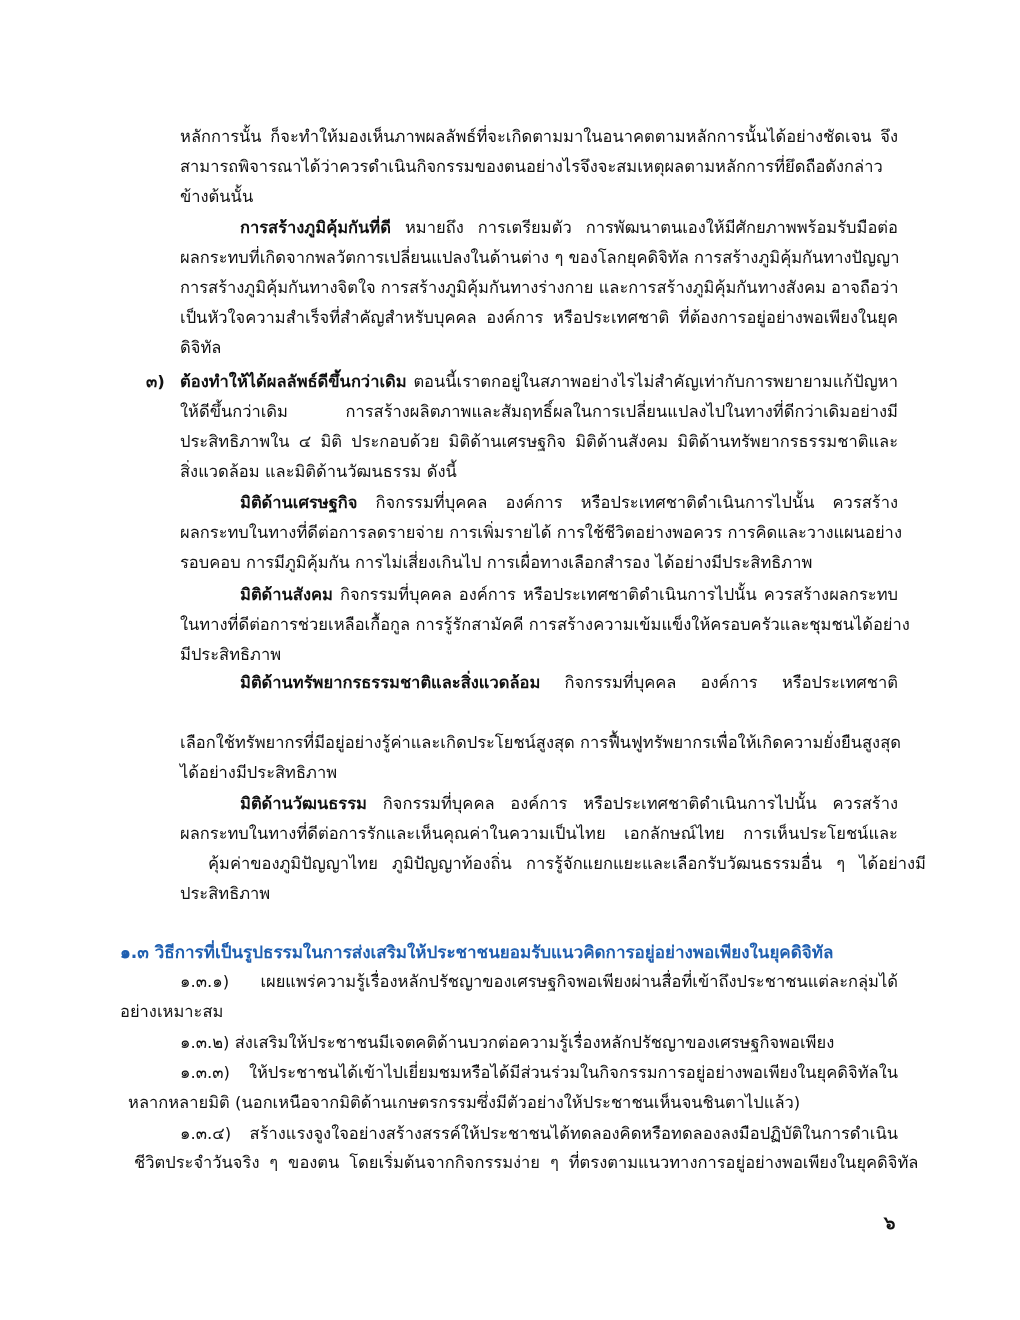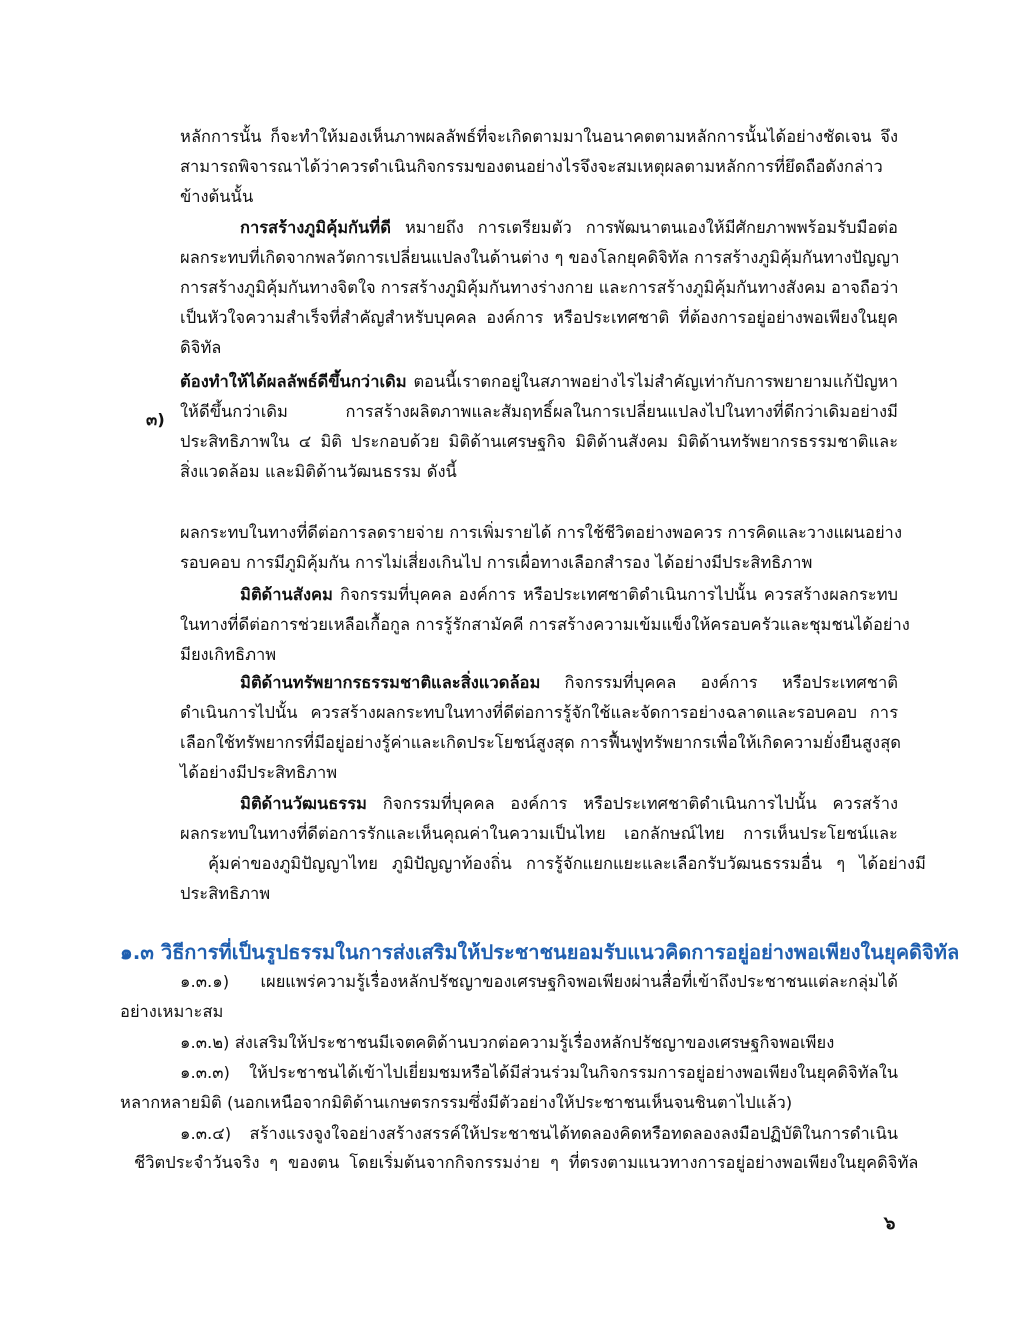--- a/index.html
+++ b/index.html
@@ -1,22 +1,22 @@
 <!DOCTYPE html>
 <html><head>
 <meta charset="utf-8">
 <style>
   html, body { margin: 0; padding: 0; background: #ffffff; }
   body { width: 1020px; height: 1320px; position: relative; overflow: hidden;
          font-family: "DejaVu Sans", "Liberation Sans", sans-serif; color: #111; }
   .page { position: absolute; left: 0; top: 0; width: 1020px; height: 1320px; }
   .line { position: absolute; font-size: 16.5px; line-height: 30px; white-space: nowrap; }
   .just { text-align: justify; text-align-last: justify; }
-  .b { font-weight: bold; margin-top: 38px; }
-  .heading { color: #1f5fb0; font-weight: bold; font-size: 20px; }
+  .b { font-weight: bold; }
+  .heading { color: #1f5fb0; font-weight: bold; font-size: 17px; }
   .pagenum { position: absolute; left: 884px; top: 1208px; font-size: 18px; font-weight: bold; }
 </style>
 </head>
 <body>
 
 <div class="page">
 
   <div class="line just" style="left:180px; top:122px; width:718px;">หลักการนั้น ก็จะทำให้มองเห็นภาพผลลัพธ์ที่จะเกิดตามมาในอนาคตตามหลักการนั้นได้อย่างชัดเจน จึง</div>
   <div class="line just" style="left:180px; top:152px; width:718px;">สามารถพิจารณาได้ว่าควรดำเนินกิจกรรมของตนอย่างไรจึงจะสมเหตุผลตามหลักการที่ยึดถือดังกล่าว</div>
   <div class="line" style="left:180px; top:182px;font-family:Liberation Serif, serif;">ข้างต้นนั้น</div>
@@ -26,44 +26,44 @@
   <div class="line just" style="left:180px; top:273px; width:718px;">การสร้างภูมิคุ้มกันทางจิตใจ การสร้างภูมิคุ้มกันทางร่างกาย และการสร้างภูมิคุ้มกันทางสังคม  อาจถือว่า</div>
   <div class="line just" style="left:180px; top:303px; width:718px;">เป็นหัวใจความสำเร็จที่สำคัญสำหรับบุคคล องค์การ หรือประเทศชาติ ที่ต้องการอยู่อย่างพอเพียงในยุค</div>
   <div class="line" style="left:180px; top:333px;">ดิจิทัล</div>
 
   <div class="line b" style="left:146px; top:367px;">๓)</div>
   <div class="line just" style="left:180px; top:367px; width:718px;"><span class="b">ต้องทำให้ได้ผลลัพธ์ดีขึ้นกว่าเดิม</span><span> ตอนนี้เราตกอยู่ในสภาพอย่างไรไม่สำคัญเท่ากับการพยายามแก้ปัญหา</span></div>
   <div class="line just" style="left:180px; top:397px; width:718px;">ให้ดีขึ้นกว่าเดิม การสร้างผลิตภาพและสัมฤทธิ์ผลในการเปลี่ยนแปลงไปในทางที่ดีกว่าเดิมอย่างมี</div>
   <div class="line just" style="left:180px; top:427px; width:718px;">ประสิทธิภาพใน ๔ มิติ ประกอบด้วย มิติด้านเศรษฐกิจ มิติด้านสังคม มิติด้านทรัพยากรธรรมชาติและ</div>
   <div class="line" style="left:180px; top:457px;">สิ่งแวดล้อม และมิติด้านวัฒนธรรม ดังนี้</div>
 
+  <div class="line just" style="left:240px; top:488px; width:658px;"><span class="b">มิติด้านเศรษฐกิจ</span><span> กิจกรรมที่บุคคล องค์การ หรือประเทศชาติดำเนินการไปนั้น ควรสร้าง</span></div>
   <div class="line" style="left:180px; top:548px;">รอบคอบ การมีภูมิคุ้มกัน การไม่เสี่ยงเกินไป การเผื่อทางเลือกสำรอง ได้อย่างมีประสิทธิภาพ</div>
   <div class="line just" style="left:180px; top:518px; width:718px;">ผลกระทบในทางที่ดีต่อการลดรายจ่าย การเพิ่มรายได้ การใช้ชีวิตอย่างพอควร การคิดและวางแผนอย่าง</div>
 
   <div class="line just" style="left:240px; top:580px; width:658px;"><span class="b">มิติด้านสังคม</span><span> กิจกรรมที่บุคคล องค์การ หรือประเทศชาติดำเนินการไปนั้น ควรสร้างผลกระทบ</span></div>
   <div class="line just" style="left:180px; top:610px; width:718px;">ในทางที่ดีต่อการช่วยเหลือเกื้อกูล การรู้รักสามัคคี การสร้างความเข้มแข็งให้ครอบครัวและชุมชนได้อย่าง</div>
-  <div class="line" style="left:180px; top:640px;">มียงเกิทธิภาพ</div>
+  <div class="line" style="left:180px; top:640px;">มีประสิทธิภาพ</div>
 
   <div class="line just" style="left:240px; top:668px; width:658px;"><span class="b">มิติด้านทรัพยากรธรรมชาติและสิ่งแวดล้อม</span><span> กิจกรรมที่บุคคล องค์การ หรือประเทศชาติ</span></div>
-  <div class="line just" style="left:180px; top:698px; width:718px;">ดำเนินการไปนั้น ควรสร้างผลกระทบในทางที่ดีต่อการรู้จักใช้และจัดการอย่างฉลาดและรอบคอบ การ</div>
   <div class="line just" style="left:180px; top:728px; width:718px;">เลือกใช้ทรัพยากรที่มีอยู่อย่างรู้ค่าและเกิดประโยชน์สูงสุด การฟื้นฟูทรัพยากรเพื่อให้เกิดความยั่งยืนสูงสุด</div>
   <div class="line" style="left:180px; top:758px;">ได้อย่างมีประสิทธิภาพ</div>
 
   <div class="line just" style="left:240px; top:789px; width:658px;"><span class="b">มิติด้านวัฒนธรรม</span><span> กิจกรรมที่บุคคล องค์การ หรือประเทศชาติดำเนินการไปนั้น ควรสร้าง</span></div>
   <div class="line just" style="left:180px; top:819px; width:718px;">ผลกระทบในทางที่ดีต่อการรักและเห็นคุณค่าในความเป็นไทย เอกลักษณ์ไทย การเห็นประโยชน์และ</div>
   <div class="line just" style="left:180px; top:849px; width:718px;margin-left:28px;">คุ้มค่าของภูมิปัญญาไทย ภูมิปัญญาท้องถิ่น การรู้จักแยกแยะและเลือกรับวัฒนธรรมอื่น ๆ ได้อย่างมี</div>
   <div class="line" style="left:180px; top:879px;">ประสิทธิภาพ</div>
 
   <div class="line heading" style="left:120px; top:937px;">๑.๓ วิธีการที่เป็นรูปธรรมในการส่งเสริมให้ประชาชนยอมรับแนวคิดการอยู่อย่างพอเพียงในยุคดิจิทัล</div>
 
   <div class="line just" style="left:180px; top:967px; width:718px;">๑.๓.๑) เผยแพร่ความรู้เรื่องหลักปรัชญาของเศรษฐกิจพอเพียงผ่านสื่อที่เข้าถึงประชาชนแต่ละกลุ่มได้</div>
   <div class="line" style="left:120px; top:997px;font-family:Liberation Serif, serif;">อย่างเหมาะสม</div>
 
   <div class="line" style="left:180px; top:1028px;">๑.๓.๒) ส่งเสริมให้ประชาชนมีเจตคติด้านบวกต่อความรู้เรื่องหลักปรัชญาของเศรษฐกิจพอเพียง</div>
 
   <div class="line just" style="left:180px; top:1058px; width:718px;">๑.๓.๓) ให้ประชาชนได้เข้าไปเยี่ยมชมหรือได้มีส่วนร่วมในกิจกรรมการอยู่อย่างพอเพียงในยุคดิจิทัลใน</div>
-  <div class="line" style="left:120px; top:1088px;">หลากหลายมิติ (นอกเหนือจากมิติด้านเกษตรกรรมซึ่งมีตัวอย่างให้ประชาชนเห็นจนชินตาไปแล้ว)</div>
+  <div class="line" style="left:128px; top:1088px;">หลากหลายมิติ (นอกเหนือจากมิติด้านเกษตรกรรมซึ่งมีตัวอย่างให้ประชาชนเห็นจนชินตาไปแล้ว)</div>
 
   <div class="line just" style="left:180px; top:1119px; width:718px;">๑.๓.๔) สร้างแรงจูงใจอย่างสร้างสรรค์ให้ประชาชนได้ทดลองคิดหรือทดลองลงมือปฏิบัติในการดำเนิน</div>
   <div class="line just" style="left:134px; top:1149px; width:778px;font-family:Liberation Mono, monospace;">ชีวิตประจำวันจริง ๆ ของตน โดยเริ่มต้นจากกิจกรรมง่าย ๆ ที่ตรงตามแนวทางการอยู่อย่างพอเพียงในยุคดิจิทัล</div>
 
   <div class="pagenum">๖</div>
 </div>
 
 </body></html>

